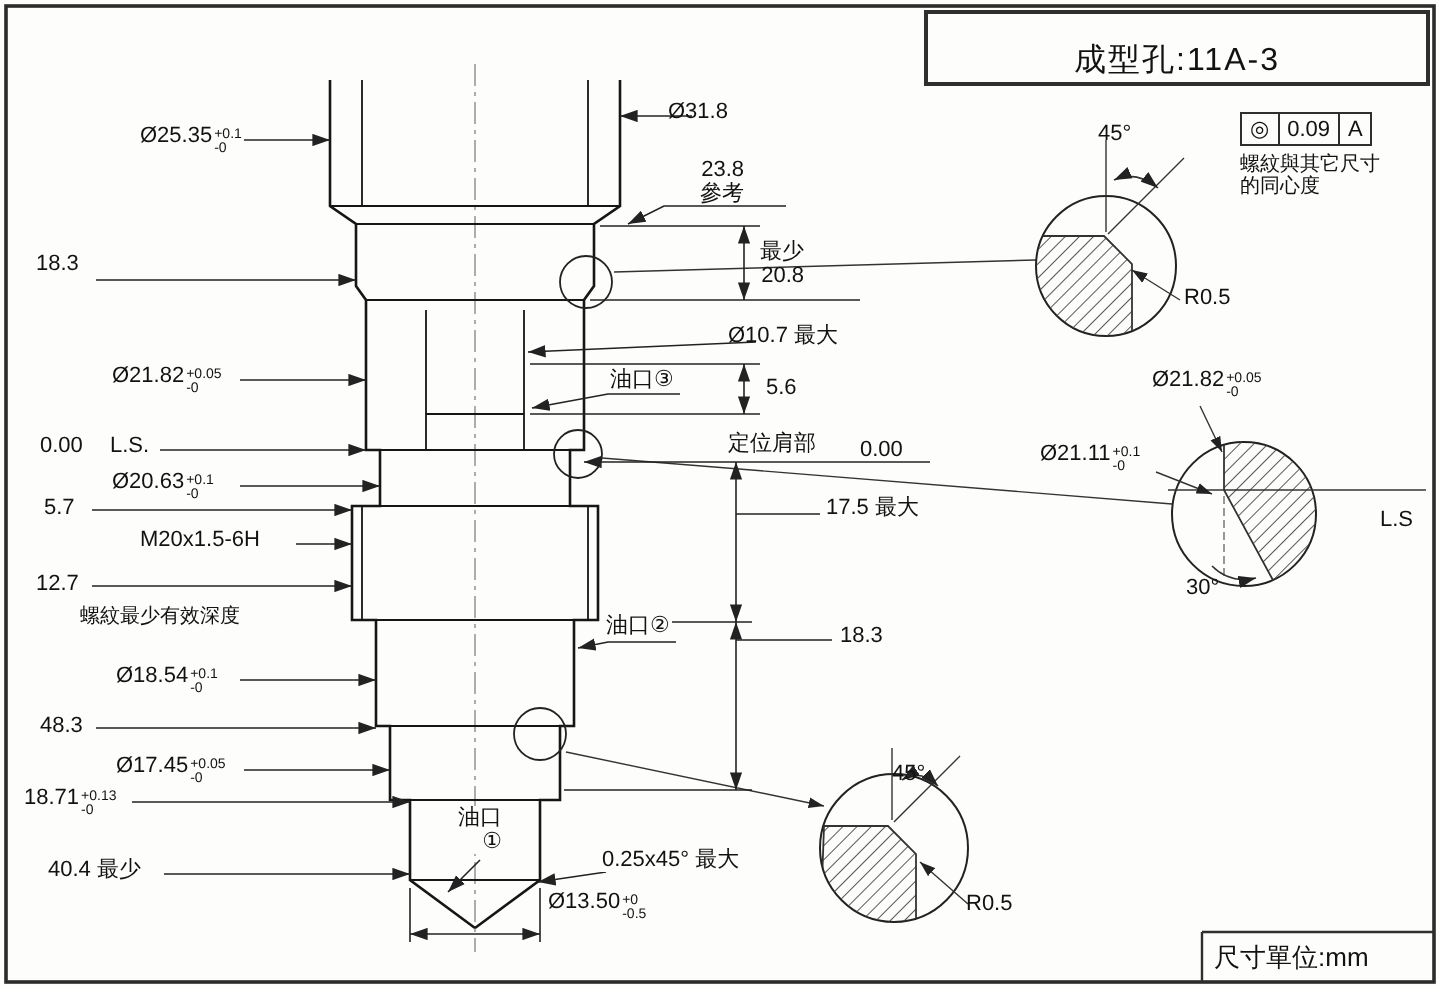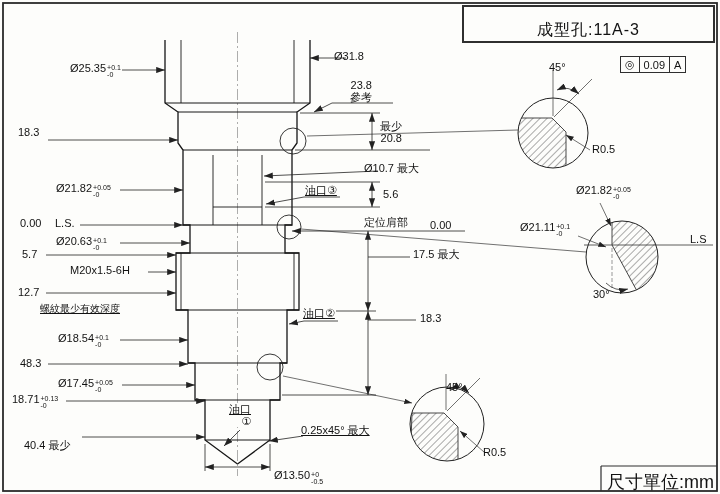--- a/index.html
+++ b/index.html
@@ -4,28 +4,28 @@
 <style>
   *{margin:0;padding:0;box-sizing:border-box}
   html,body{width:720px;height:494px}
   body{position:relative;background:#f4f4f1;font-family:"Liberation Sans","DejaVu Sans",sans-serif;color:#121212;overflow:hidden}
   #sheet{position:absolute;inset:0;background:#fdfdfb}
   svg{position:absolute;left:0;top:0}
   .lbl{position:absolute;font-size:11px;line-height:12px;white-space:nowrap;color:#121212}
   .tol{display:inline-flex;flex-direction:column;font-size:7px;line-height:7px;margin-left:1px;vertical-align:2px}
   .two{text-align:right}
   .two .blk,.note .blk{display:block}
-  .u{text-decoration:underline}
+  .u{}
   .small{font-size:10px;line-height:11px}
   .bg{background:#fdfdfb;padding:0 1px}
   #titlebox{position:absolute;left:462px;top:5px;width:253px;height:38px;border:2px solid #2f2f2f;display:flex;align-items:flex-end;justify-content:center;font-size:16px;letter-spacing:1px}
   #tolframe{position:absolute;left:620px;top:56px;display:flex;font-size:11px}
   #tolframe .cell{border:1px solid #2f2f2f;height:17px;display:flex;align-items:center;justify-content:center;padding:0 4px;background:#fdfdfb}
   #tolframe .cell + .cell{margin-left:-1px}
-  #units{position:absolute;left:607px;top:470px;font-size:18px}
+  #units{position:absolute;left:607px;top:470px;font-size:13px}
 </style>
 </head>
 <body>
 
 <div id="sheet">
 
 <svg width="720" height="494" viewBox="0 0 720 494">
   <defs>
     <marker id="arr" viewBox="0 0 10 7" refX="10" refY="3.5" markerWidth="11" markerHeight="8" orient="auto-start-reverse">
       <path d="M0,0 L10,3.5 L0,7 Z" fill="#222"></path>
@@ -159,20 +159,24 @@
 
 <div id="titlebox">
   <span>成型孔:11A-3</span>
 </div>
 
 <div id="tolframe">
   <span class="cell">◎</span>
   <span class="cell">0.09</span>
   <span class="cell">A</span>
 </div>
+<div class="lbl small note" style="left:620px;top:77px">
+  <span class="blk">螺紋與其它尺寸</span>
+  <span class="blk">的同心度</span>
+</div>
 
 <div id="units">尺寸單位:mm</div>
 
 <div class="lbl" style="left:334px;top:50px">Ø31.8</div>
 
 <div class="lbl" style="left:70px;top:62px">
   <span>Ø25.35</span><span class="tol">
         <span>+0.1</span>
         <span>-0</span>
       </span>
@@ -251,25 +255,25 @@
         <span>+0.13</span>
         <span>-0</span>
       </span>
 </div>
 
 <div class="lbl two bg" style="left:228px;top:403px">
   <span class="blk u">油口</span>
   <span class="blk">①</span>
 </div>
 
-<div class="lbl" style="left:24px;top:439px">40.4 最少</div>
+<div class="lbl" style="left:24px;top:429px">40.4 最少</div>
 
 <div class="lbl u bg" style="left:300px;top:424px">0.25x45° 最大</div>
 
-<div class="lbl" style="left:274px;top:469px">
+<div class="lbl" style="left:274px;top:445px">
   <span>Ø13.50</span><span class="tol">
         <span>+0</span>
         <span>-0.5</span>
       </span>
 </div>
 
 <div class="lbl" style="left:549px;top:61px">45°</div>
 <div class="lbl" style="left:592px;top:143px">R0.5</div>
 
 <div class="lbl" style="left:576px;top:184px">
@@ -277,19 +281,19 @@
         <span>+0.05</span>
         <span>-0</span>
       </span>
 </div>
 <div class="lbl" style="left:520px;top:221px">
   <span>Ø21.11</span><span class="tol">
         <span>+0.1</span>
         <span>-0</span>
       </span>
 </div>
-<div class="lbl" style="left:690px;top:233px">L.S</div>
+<div class="lbl" style="left:690px;top:254px">L.S</div>
 <div class="lbl" style="left:593px;top:288px">30°</div>
 
 <div class="lbl" style="left:446px;top:381px">45°</div>
 <div class="lbl" style="left:483px;top:446px">R0.5</div>
 
 </div>
 
 </body></html>

